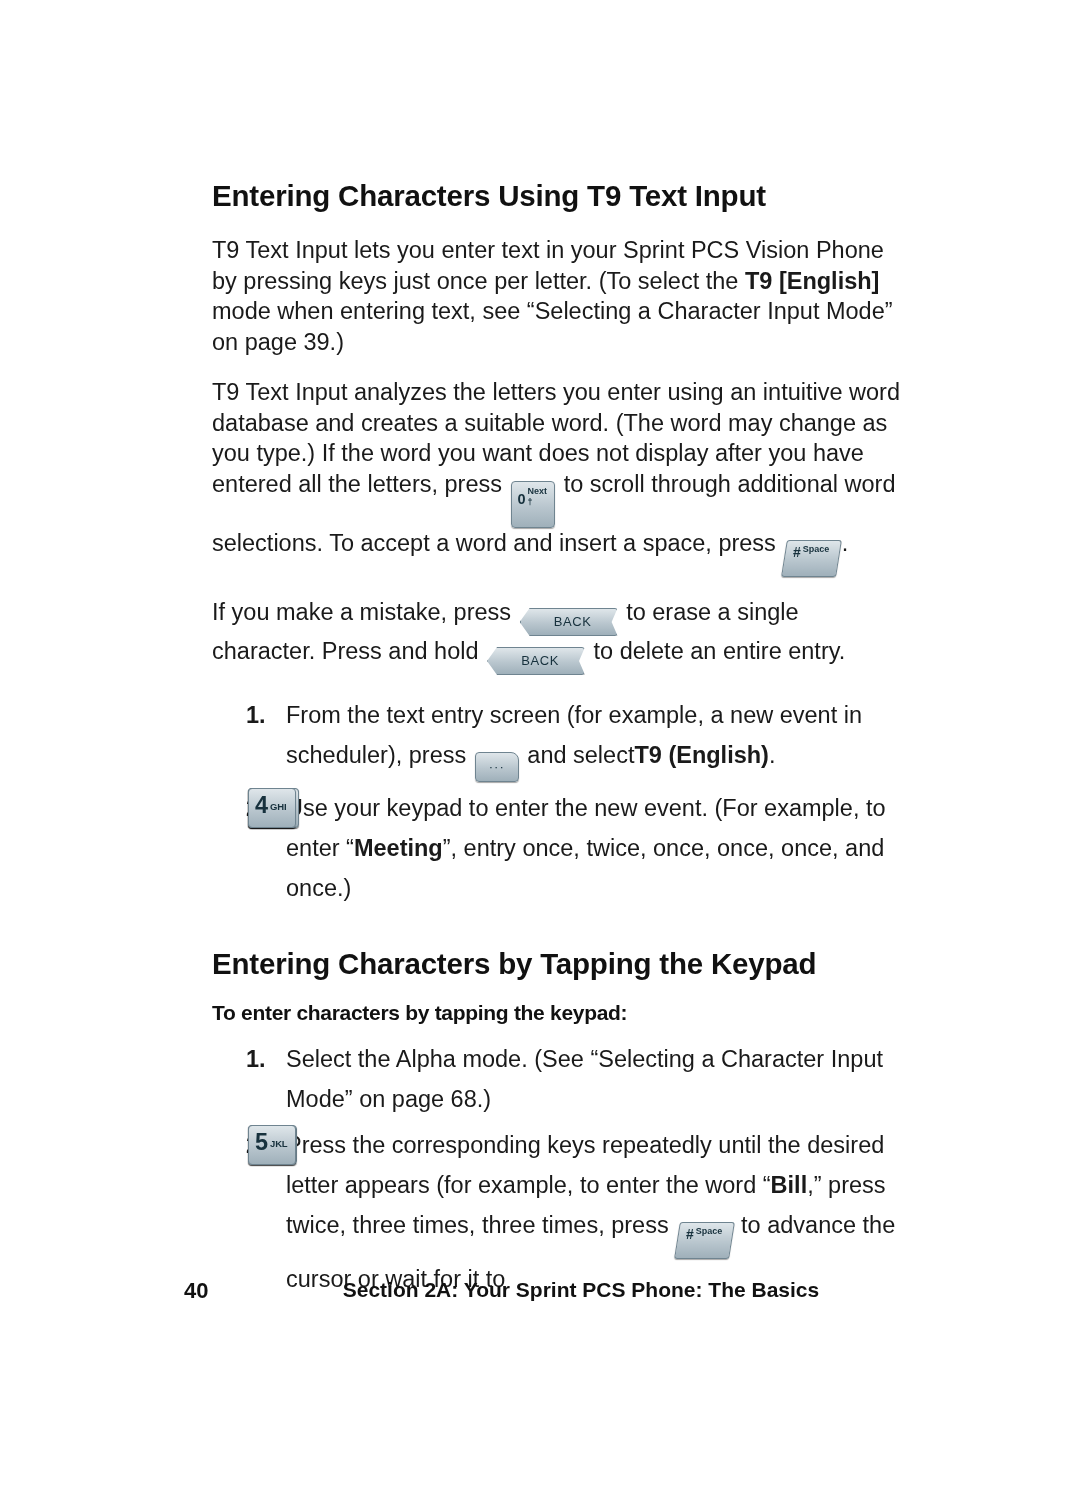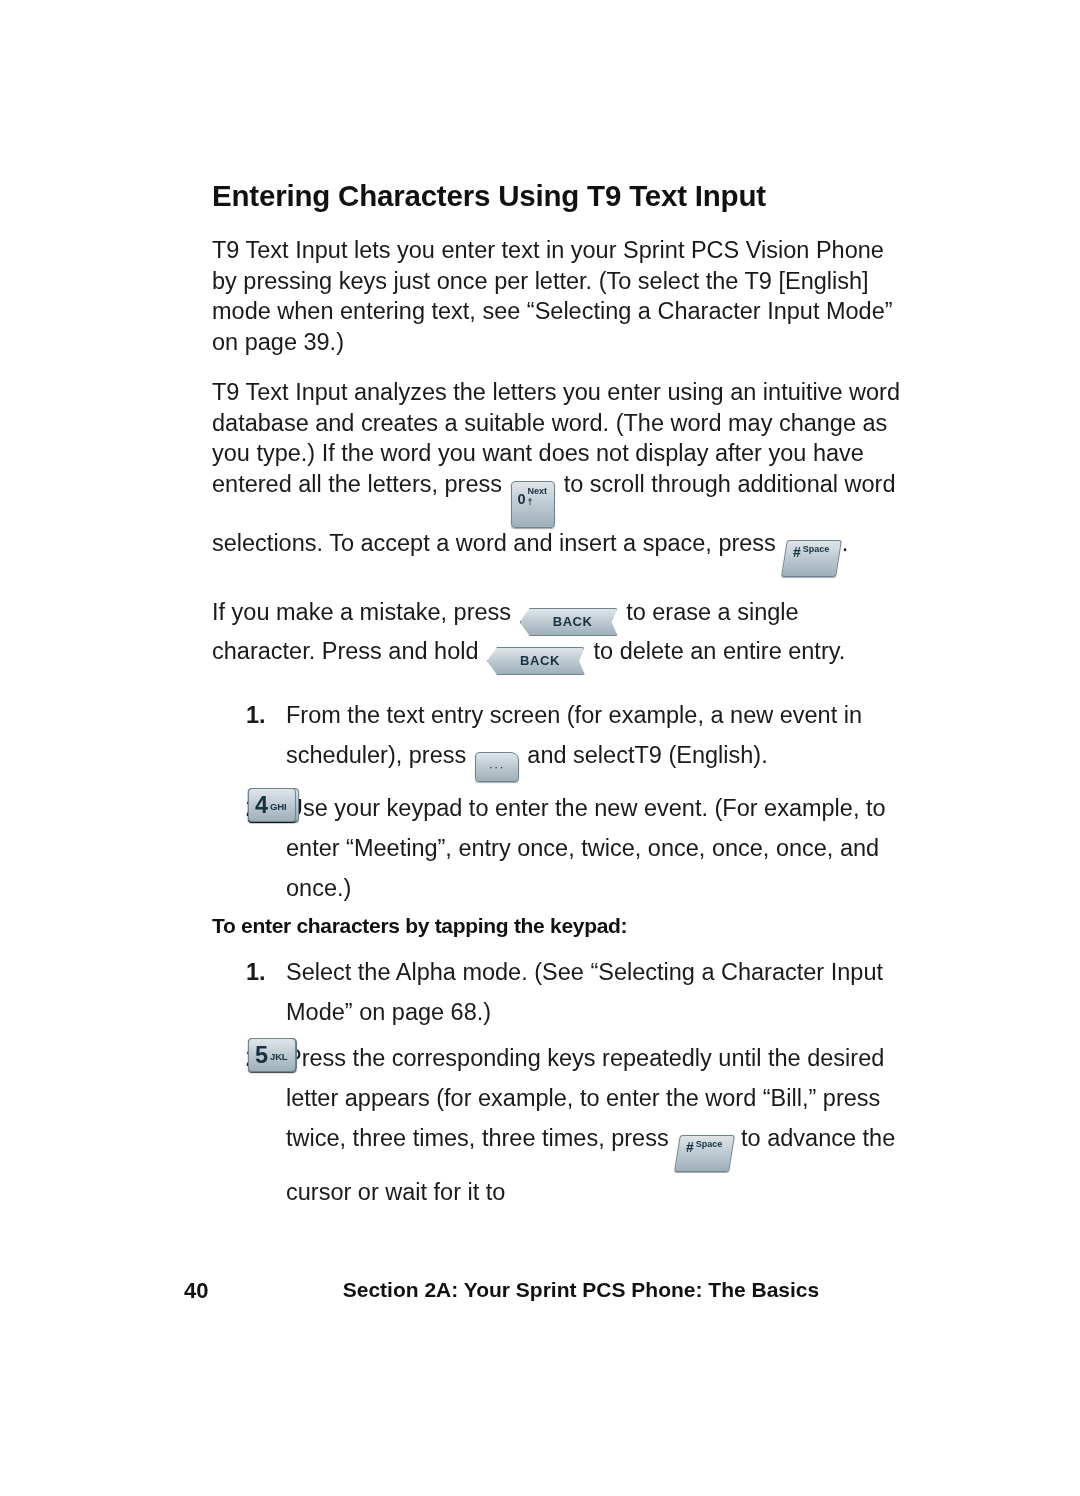--- a/index.html
+++ b/index.html
@@ -39,21 +39,21 @@
     margin-top: 38px;
     margin-bottom: 20px;
   }
   p.para {
     font-size: 23.5px;
     line-height: 30.5px;
     margin: 0 0 20px 0;
     text-align: left;
     color: #1a1a1a;
   }
-  .b { font-weight: normal; margin-top: 24px; }
+  .b { font-weight: bold; margin-top: 24px; }
   h2.sub {
     font-size: 21px;
     font-weight: bold;
     letter-spacing: -0.3px;
     margin: 0 0 14px 0;
     color: #111;
   }
   ol.steps {
     list-style: none;
     margin: 0 0 6px 0;
@@ -112,21 +112,21 @@
     box-shadow: 0 1px 1px rgba(0,0,0,0.35);
     color: #17313d;
     font-family: "Liberation Sans", sans-serif;
     line-height: 1;
     white-space: nowrap;
     text-align: left;
     margin: 0 2px;
   }
   
   .key.num {
-    padding: 5px 6px 12px 6px;
+    padding: 5px 6px 18px 6px;
     min-width: 34px;
     height: 15px;
     font-size: 14.5px;
     font-weight: bold;
   }
   .key.num .sub {
     font-size: 9.5px;
     font-weight: bold;
     vertical-align: 3px;
     margin-left: 2px;
@@ -169,21 +169,21 @@
   .key.space .lbl {
     font-size: 9px;
     font-weight: bold;
     vertical-align: top;
     margin-left: 2px;
   }
   
   .key.back {
     padding: 6px 14px 7px 22px;
     font-size: 13px;
-    font-weight: bold;
+    font-weight: normal;
     letter-spacing: 0.6px;
     border-radius: 3px;
     clip-path: polygon(10px 0, 100% 0, calc(100% - 6px) 50%, 100% 100%, 10px 100%, 0 50%);
     border: 1px solid #6f8490;
     min-width: 60px;
     text-align: center;
   }
   
   .key.mode {
     padding: 6px 10px 8px 10px;
@@ -239,20 +239,21 @@
         <span>once,</span>
         <span class="key num"><span>4</span><span class="sub">GHI</span></span>
         <span>once,</span>
         <span class="key num"><span>6</span><span class="sub">MNO</span></span>
         <span>once, and</span>
         <span class="key num"><span>4</span><span class="sub">GHI</span></span>
         <span>once.)</span>
       </li>
     </ol>
 
+    <h1 class="sec-title second">Entering Characters by Tapping the Keypad</h1>
 
     <h2 class="sub">To enter characters by tapping the keypad:</h2>
 
     <ol class="steps">
       <li>
         <span class="num">1.</span><span>Select the Alpha mode. (See “Selecting a Character Input Mode” on page 68.)</span>
       </li>
       <li>
         <span class="num">2.</span><span>Press the corresponding keys repeatedly until the desired letter appears (for example, to enter the word “</span><span class="b">Bill</span><span>,” press</span>
         <span class="key num"><span>2</span><span class="sub">ABC</span></span>

